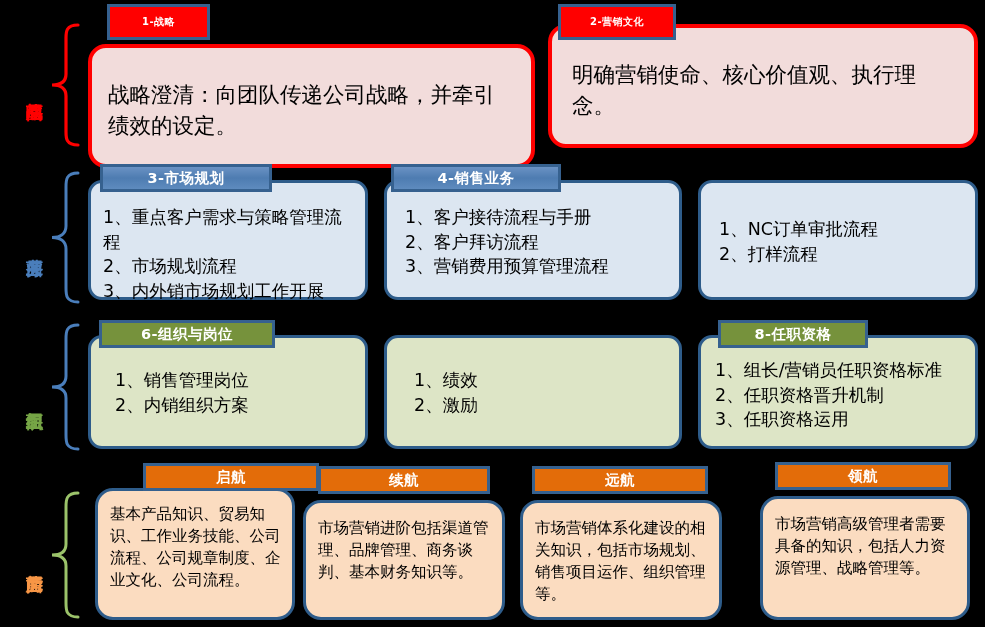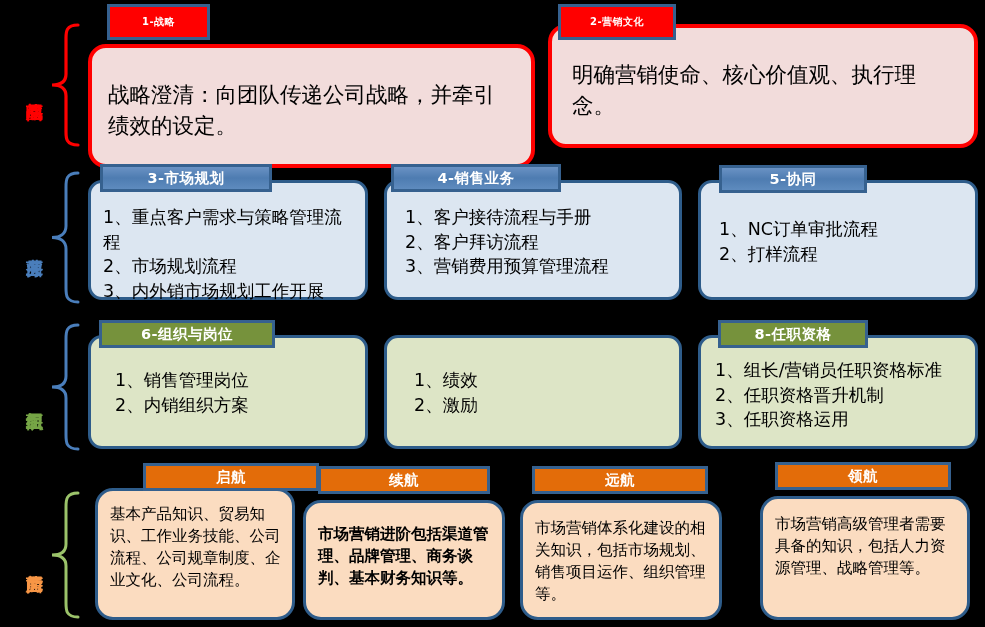--- a/index.html
+++ b/index.html
@@ -126,21 +126,20 @@
     <div class="card-body t-list" style="top:10px; padding:12px 8px 8px 18px;">1、客户接待流程与手册
 2、客户拜访流程
 3、营销费用预算管理流程</div>
   </div>
   <div class="chip blue" style="left:391px; top:164px; width:170px; height:28px;">4-销售业务</div>
 
   <div class="card biz" style="left:698px; top:180px; width:280px; height:120px;">
     <div class="card-body t-list" style="top:22px; padding:12px 4px 8px 18px;">1、NC订单审批流程
 2、打样流程</div>
   </div>
-  <div class="chip blue" style="left:719px; top:165px; width:148px; height:28px;">5-协同</div>
 
   <div class="layer-label" style="left:8px; top:345px; height:110px; color:#76A546;">组织层面</div>
   <div class="brace" style="top:322px; height:130px;">
     <svg viewBox="0 0 32 130" preserveAspectRatio="none" aria-hidden="true">
       <path d="M30 3 C18 3 18 10 18 17 L18 54 C18 62 12 65 4 65 C12 65 18 68 18 76 L18 113 C18 120 18 127 30 127" fill="none" stroke="#4A7EBB" stroke-width="3" stroke-linecap="round"></path>
     </svg>
   </div>
 
   <div class="card org" style="left:88px; top:335px; width:280px; height:114px;">
     <div class="card-body t-list" style="top:18px; padding:12px 8px 8px 24px;">1、销售管理岗位
@@ -166,21 +165,21 @@
       <path d="M30 3 C18 3 18 10 18 17 L18 54 C18 62 12 65 4 65 C12 65 18 68 18 76 L18 113 C18 120 18 127 30 127" fill="none" stroke="#9BC36A" stroke-width="3" stroke-linecap="round"></path>
     </svg>
   </div>
 
   <div class="card cap" style="left:95px; top:488px; width:200px; height:132px;">
     <div class="card-body t-cap" style="top:0px; padding:12px 10px 8px 12px;">基本产品知识、贸易知识、工作业务技能、公司流程、公司规章制度、企业文化、公司流程。</div>
   </div>
   <div class="chip orange" style="left:99px; top:463px; width:176px; height:28px;margin-left:44px;">启航</div>
 
   <div class="card cap" style="left:303px; top:500px; width:202px; height:120px;">
-    <div class="card-body t-cap" style="top:0px; padding:20px 10px 8px 12px;font-weight:bold;">市场营销进阶包括渠道管理、品牌管理、商务谈判、基本财务知识等。</div>
+    <div class="card-body t-cap" style="top:0px; padding:14px 10px 8px 12px;">市场营销进阶包括渠道管理、品牌管理、商务谈判、基本财务知识等。</div>
   </div>
   <div class="chip orange" style="left:318px; top:466px; width:172px; height:28px;">续航</div>
 
   <div class="card cap" style="left:520px; top:500px; width:202px; height:120px;">
     <div class="card-body t-cap" style="top:0px; padding:14px 10px 8px 12px;">市场营销体系化建设的相关知识，包括市场规划、销售项目运作、组织管理等。</div>
   </div>
   <div class="chip orange" style="left:532px; top:466px; width:176px; height:28px;">远航</div>
 
   <div class="card cap" style="left:760px; top:496px; width:210px; height:124px;">
     <div class="card-body t-cap" style="top:0px; padding:14px 10px 8px 12px;">市场营销高级管理者需要具备的知识，包括人力资源管理、战略管理等。</div>

